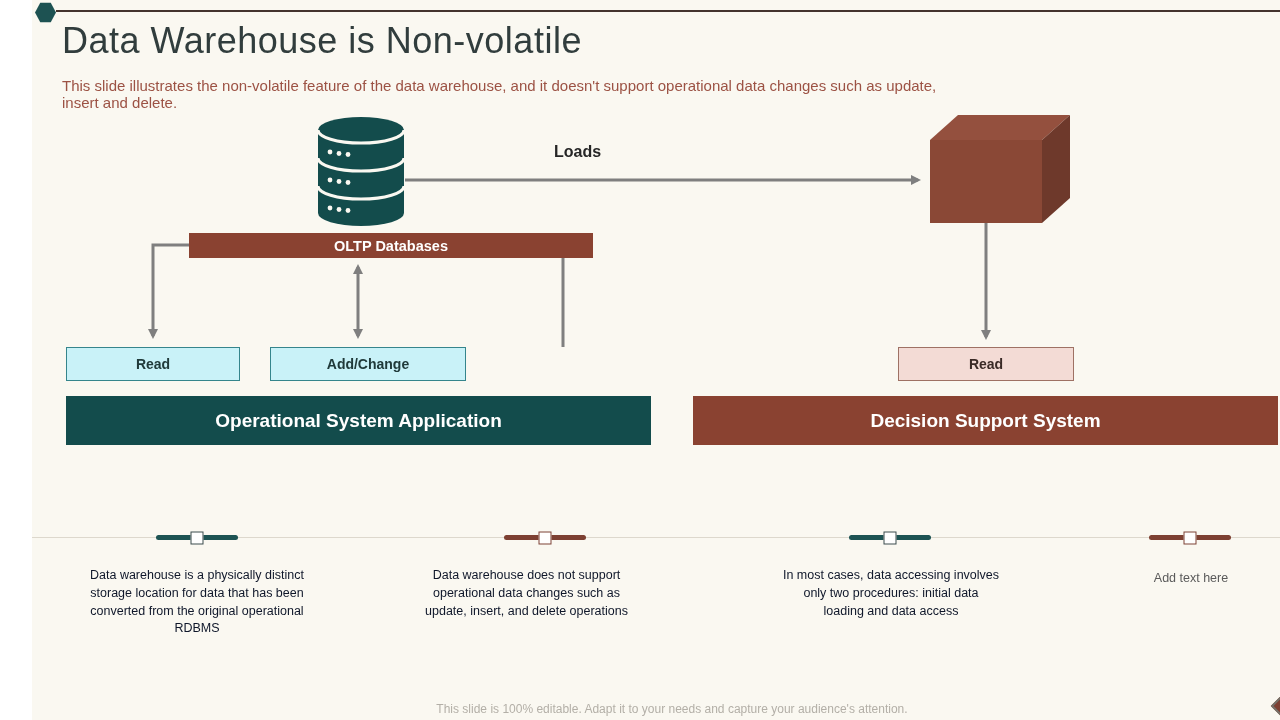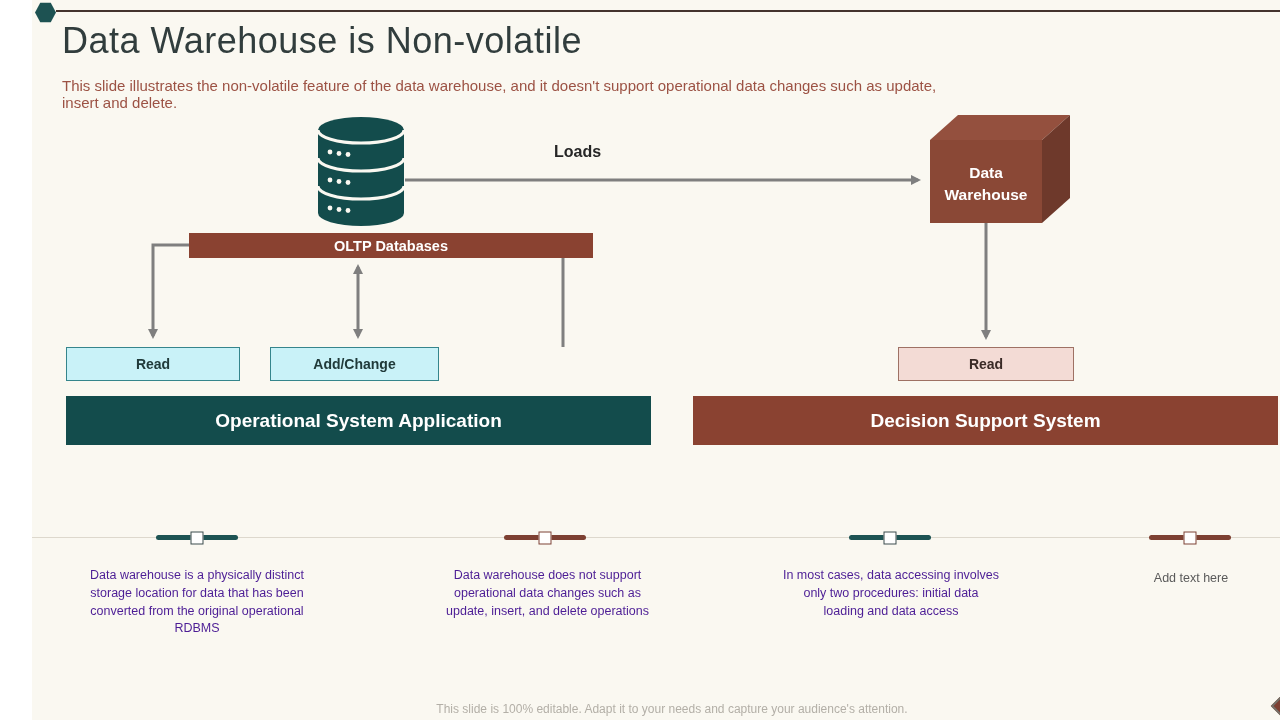--- a/index.html
+++ b/index.html
@@ -47,21 +47,21 @@
     display: flex; align-items: center; justify-content: center;
   }
   
   .op-box {
     position: absolute; top: 347px; height: 34px;
     background: #c9f2f8; border: 1.5px solid #35858c;
     color: #203a3a; font-size: 14px; font-weight: bold;
     display: flex; align-items: center; justify-content: center;
   }
   .op-read   { left: 34px;  width: 174px; }
-  .op-add    { left: 238px; width: 169px; }
+  .op-add    { left: 238px; width: 196px; }
   .op-delete { left: 443px; width: 176px; }
   .pink-box {
     position: absolute; left: 866px; top: 347px; width: 176px; height: 34px;
     background: #f3dbd5; border: 1.5px solid #9e7164;
     color: #3a2a26; font-size: 14px; font-weight: bold;
     display: flex; align-items: center; justify-content: center;
   }
   .teal-bar, .brown-bar {
     position: absolute; top: 396px; width: 585px; height: 49px;
     color: #ffffff; font-size: 19px; font-weight: bold;
@@ -79,24 +79,24 @@
   .accent-teal  { background: #1d5353; }
   .accent-teal .handle  { border: 1.6px solid #3a4a4a; }
   .accent-brown { background: #7d4032; }
   .accent-brown .handle { border: 1.6px solid #7d4032; }
   .slider-1 { left: 124px; }
   .slider-2 { left: 472px; }
   .slider-3 { left: 817px; }
   .slider-4 { left: 1117px; }
   .note {
     position: absolute; top: 567px; text-align: center;
-    font-size: 12.5px; color: #4c1d95; line-height: 1.42;
+    font-size: 12.5px; color: #0f172a; line-height: 1.42;
   }
   .note-1 { left: 55px;  width: 220px; }
-  .note-2 { left: 403px; width: 225px; }
+  .note-2 { left: 382px; width: 225px; }
   .note-3 { left: 750px; width: 218px; }
   .note-4 { left: 1055px; width: 208px; top: 570px; color: #5a5a5a; }
   .footer {
     position: absolute; left: 0; right: 0; top: 702px; text-align: center;
     font-size: 12px; color: #b3afa7;
   }
   .diamond {
     position: absolute; left: 1245px; top: 691px; width: 30px; height: 30px;
     background: #7e4032; border: 2.5px solid #76726a;
     transform: rotate(45deg);
@@ -149,21 +149,20 @@
 
   <div class="loads-label">Loads</div>
 
   <div class="cube">
     <svg viewBox="0 0 140 108" width="140" height="108">
       <polygon points="0,25 28,0 140,0 112,25" fill="#94503e"></polygon>
       <polygon points="112,25 140,0 140,83 112,108" fill="#6e392b"></polygon>
       <rect x="0" y="25" width="112" height="83" fill="#8a4836"></rect>
     </svg>
   </div>
-  <div class="cube-label">Data Warehouse</div>
 
   <div class="oltp-bar">OLTP Databases</div>
 
   <div class="op-box op-read">Read</div>
   <div class="op-box op-add">Add/Change</div>
   <div class="pink-box">Read</div>
 
   <div class="teal-bar">Operational System Application</div>
   <div class="brown-bar">Decision Support System</div>
 

